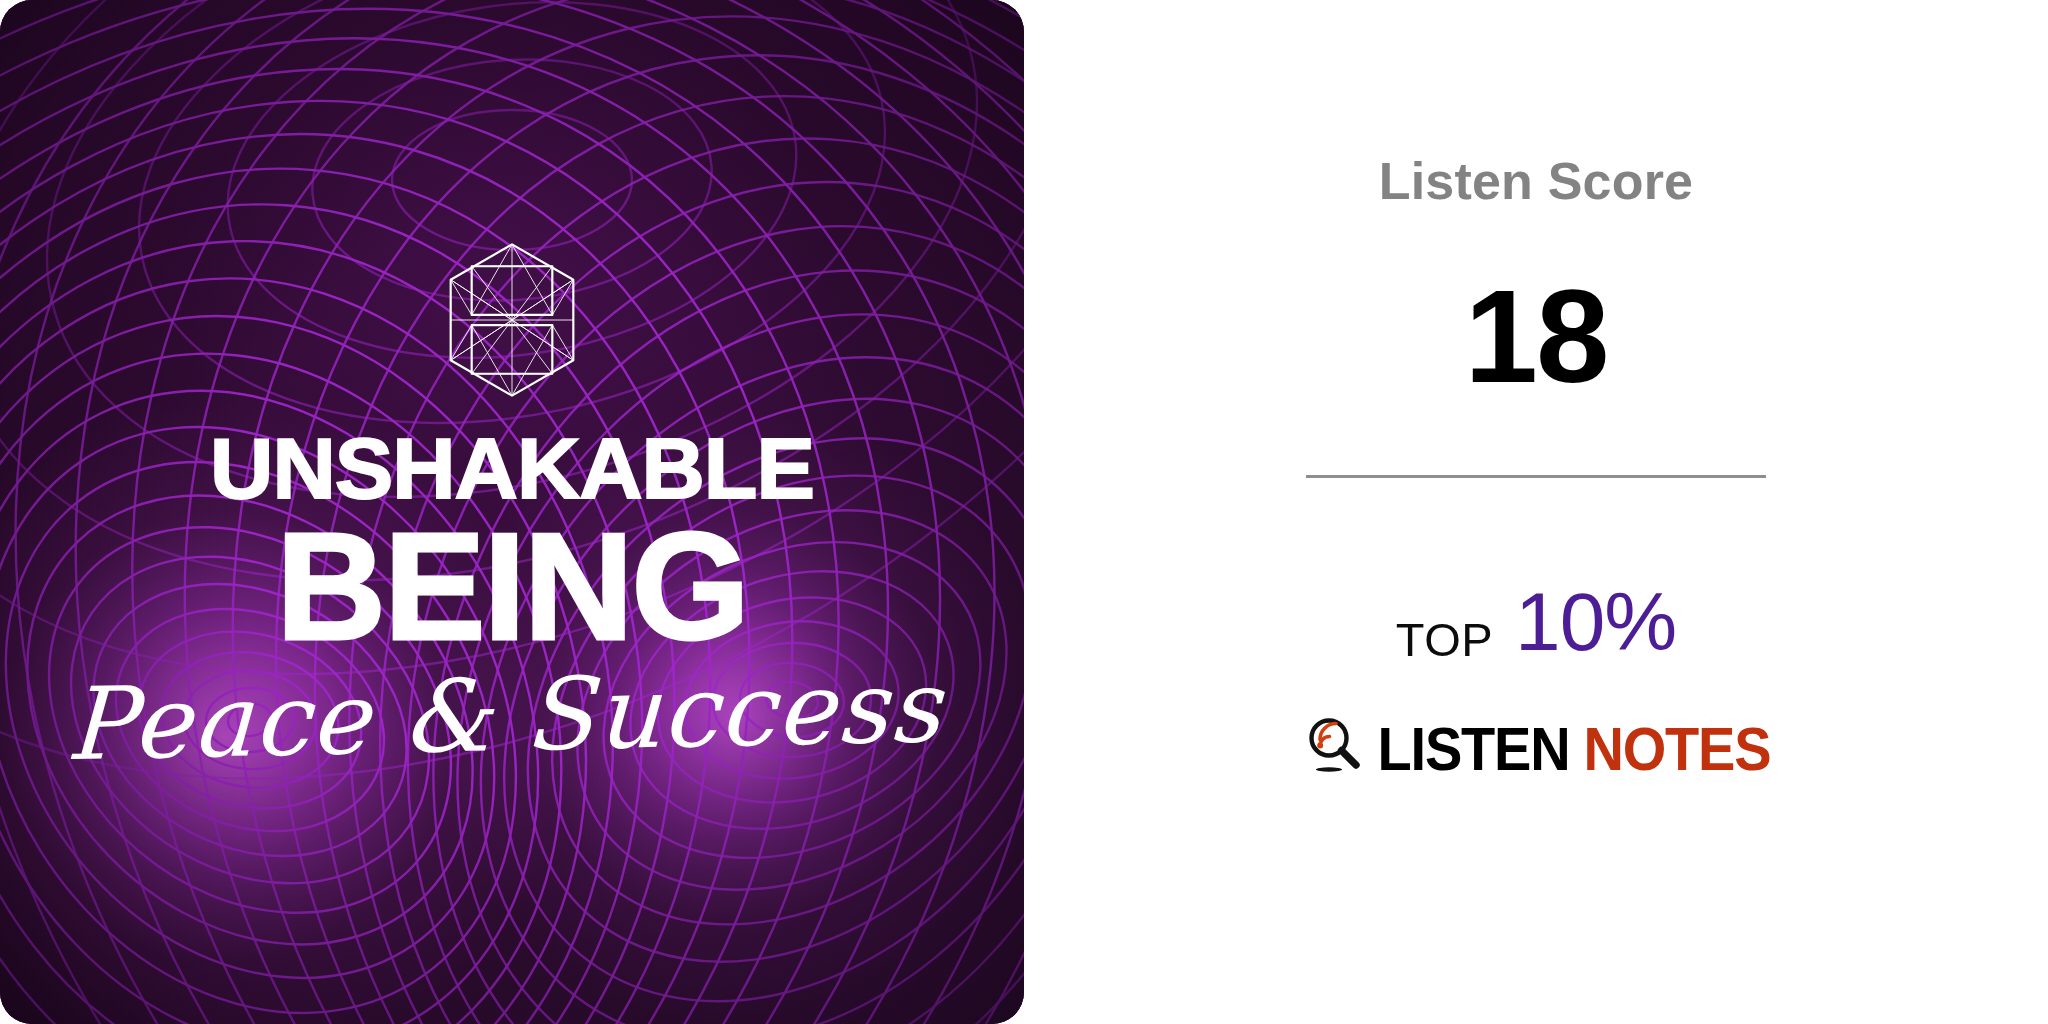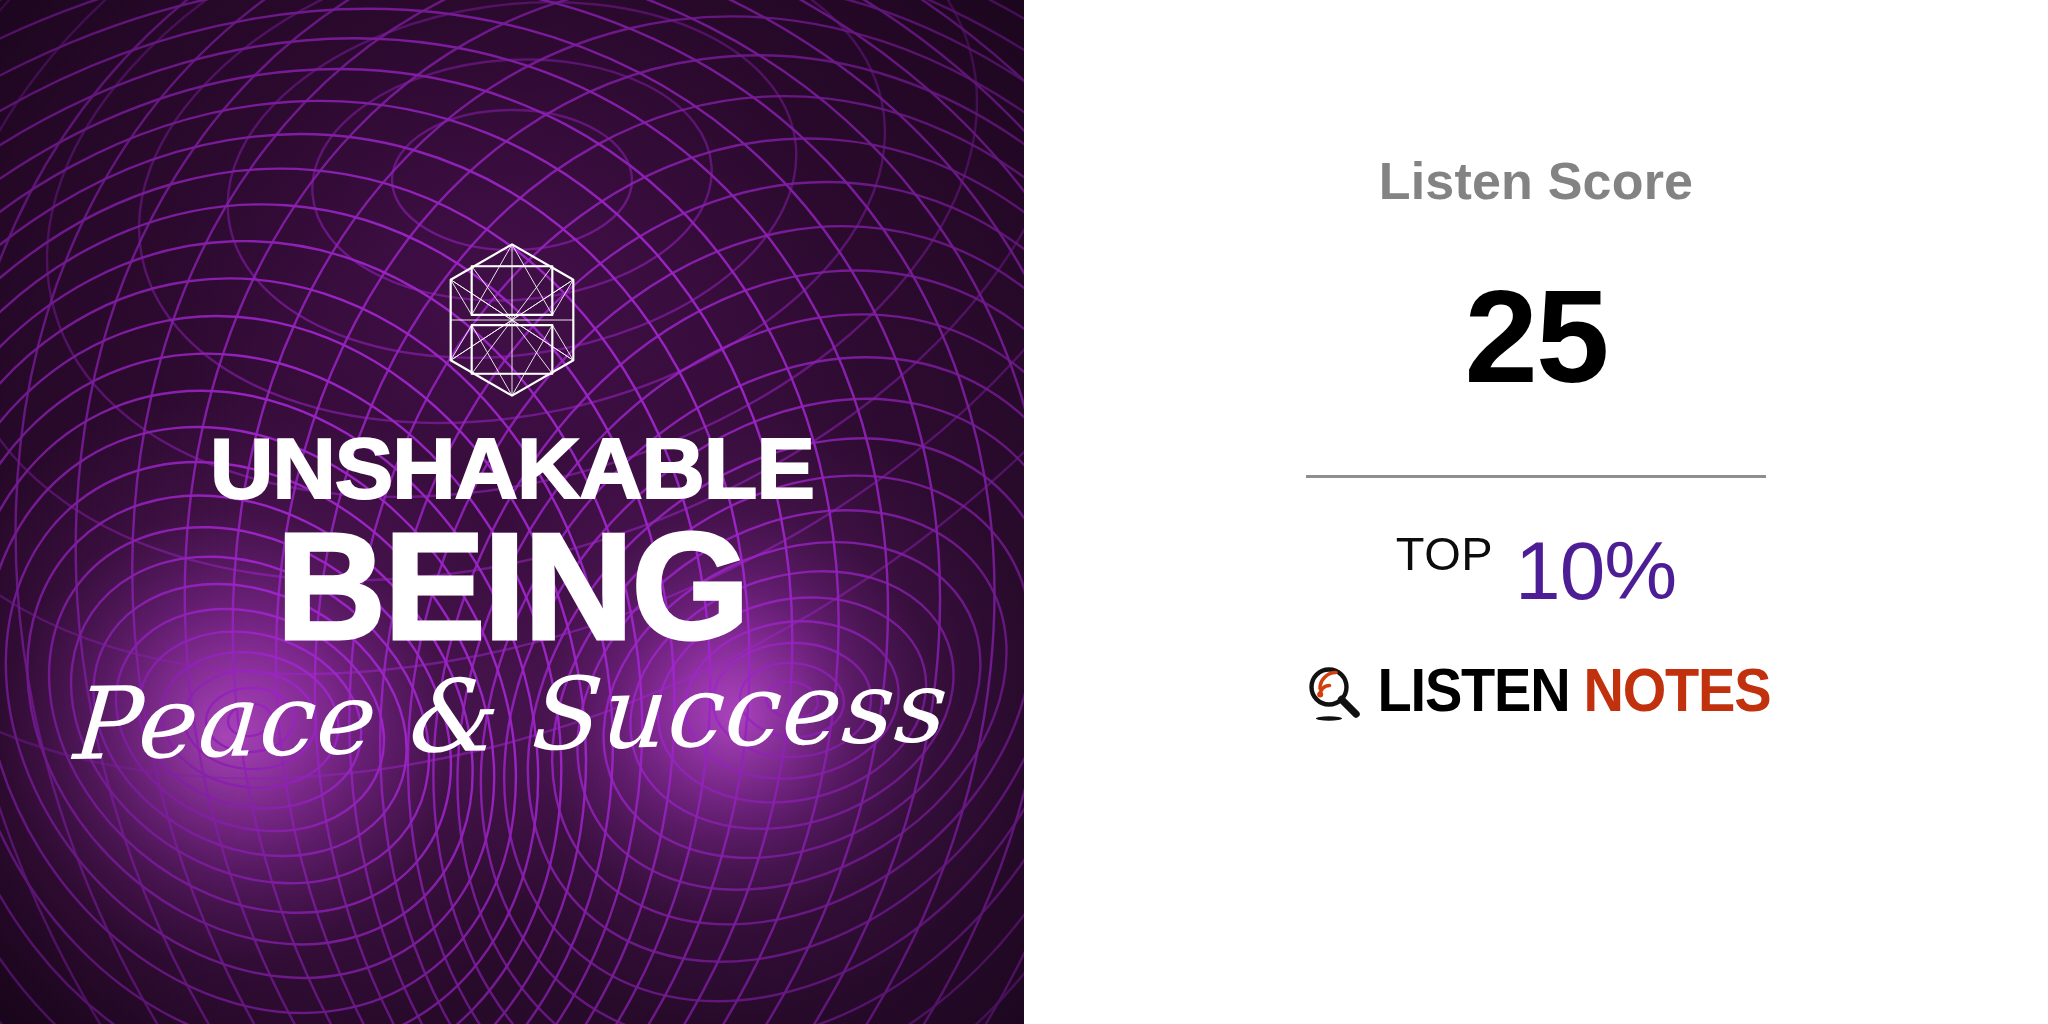--- a/index.html
+++ b/index.html
@@ -23,20 +23,21 @@
   }
 
   
   .cover {
     position: relative;
     width: 1024px;
     height: 1024px;
     overflow: hidden;
     background: #2b0a2c;
     flex: 0 0 1024px;
+    border-radius: 32px;
   }
   .cover-bg {
     position: absolute;
     inset: 0;
     background:
       radial-gradient(circle at 22% 72%, rgba(190,60,215,0.55) 0%, rgba(190,60,215,0.18) 16%, rgba(190,60,215,0) 32%),
       radial-gradient(circle at 72% 70%, rgba(186,58,212,0.50) 0%, rgba(186,58,212,0.16) 15%, rgba(186,58,212,0) 30%),
       radial-gradient(circle at 50% 30%, rgba(120,25,140,0.30) 0%, rgba(90,18,105,0.10) 40%, rgba(43,10,44,0) 70%),
       linear-gradient(135deg, #2e0b30 0%, #2a0a2b 45%, #35103a 100%);
   }
@@ -136,23 +137,23 @@
     text-align: center;
   }
   .ls-divider {
     width: 460px;
     height: 3px;
     background: #8e8e8e;
     margin-top: 72px;
     border: 0;
   }
   .ls-rank {
-    margin-top: 44px;
-    display: flex;
-    align-items: flex-start;
+    margin-top: 95px;
+    display: flex;
+    align-items: flex-end;
     justify-content: center;
     gap: 22px;
   }
   .ls-rank-label {
     color: #0c0c0c;
     font-family: "Liberation Sans", sans-serif;
     font-weight: 400;
     font-size: 47px;
     letter-spacing: 0.5px;
     line-height: 1;
@@ -161,21 +162,21 @@
     color: #4c1d95;
     font-family: "Liberation Sans", sans-serif;
     font-weight: 400;
     font-size: 82px;
     line-height: 1;
     letter-spacing: -1px;
   }
   .ls-brand {
     margin-top: 50px;
     display: flex;
-    align-items: flex-start;
+    align-items: flex-end;
     justify-content: center;
     gap: 12px;
   }
   .brand-glass {
     width: 64px;
     height: 64px;
     flex: 0 0 64px;
   }
   .brand-word {
     font-family: "Liberation Sans", sans-serif;
@@ -337,21 +338,21 @@
       <div class="title-line1">UNSHAKABLE</div>
       <div class="title-line2">BEING</div>
       <div class="title-script">Peace &amp; Success</div>
     </div>
   </div>
 
   <div class="score-panel">
 
     <div class="ls-heading">Listen Score</div>
 
-    <div class="ls-score">25</div>
+    <div class="ls-score">18</div>
 
     <hr class="ls-divider">
 
     <div class="ls-rank">
       <span class="ls-rank-label">TOP</span>
       <span class="ls-rank-value">10%</span>
     </div>
 
     <div class="ls-brand">
       <svg class="brand-glass" viewBox="0 0 64 64" aria-hidden="true">

